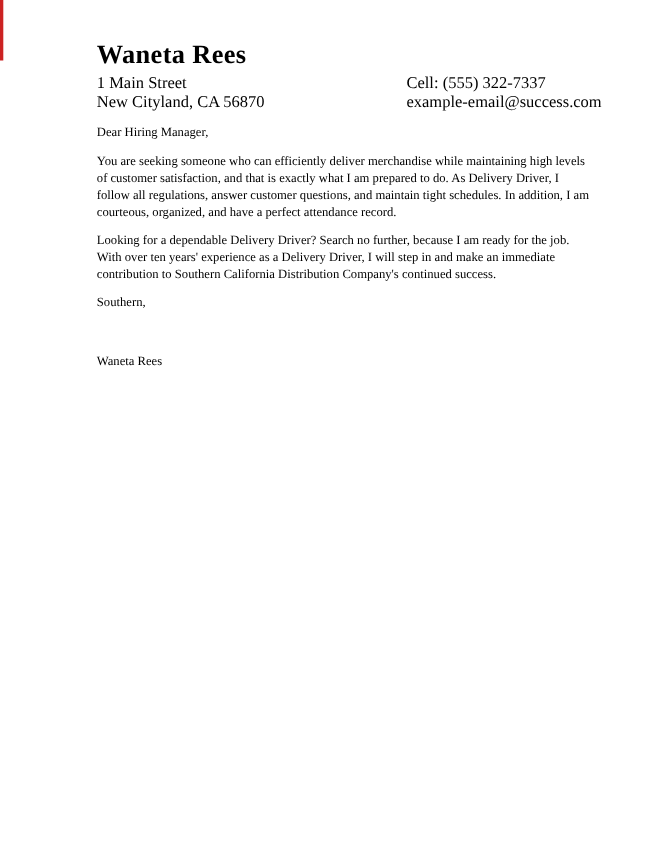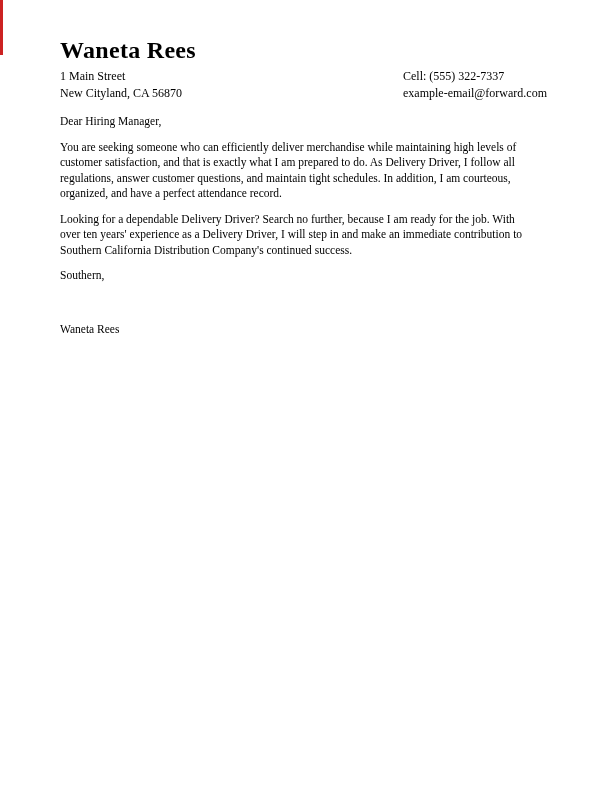--- a/index.html
+++ b/index.html
@@ -6,21 +6,21 @@
     margin: 0;
     padding: 0;
     background: #ffffff;
   }
   .page {
     position: relative;
     width: 607px;
     height: 785px;
     background: #ffffff;
     box-sizing: border-box;
-    padding: 36px 60px 0 60px;
+    padding: 36px 60px 0 88px;
     font-family: "Liberation Serif", serif;
     color: #000000;
     overflow: hidden;
   }
   .accent-bar {
     position: absolute;
     left: 0;
     top: 0;
     width: 3px;
     height: 55px;
@@ -30,21 +30,21 @@
     font-size: 24px;
     line-height: 29px;
     font-weight: bold;
     margin: 0 0 3px 0;
     letter-spacing: 0.3px;
   }
   .contact-row {
     display: flex;
     justify-content: space-between;
     align-items: flex-start;
-    font-size: 12px;
+    font-size: 15px;
     line-height: 17px;
   }
   .contact-right {
     text-align: left;
   }
   .letter-body p {
     font-size: 11.5px;
     line-height: 15.5px;
     margin: 10px 10px 0 0;
   }
@@ -64,21 +64,21 @@
   <header>
     <h1 class="sender-name">Waneta Rees</h1>
 
     <div class="contact-row">
       <div class="contact-left">
         <div>1 Main Street</div>
         <div>New Cityland, CA 56870</div>
       </div>
       <div class="contact-right">
         <div>Cell: (555) 322-7337</div>
-        <div>example-email@forward.com</div>
+        <div>example-email@success.com</div>
       </div>
     </div>
   </header>
 
   <main class="letter-body">
     <p class="salutation">Dear Hiring Manager,</p>
 
     <p>You are seeking someone who can efficiently deliver merchandise while maintaining high levels of customer satisfaction, and that is exactly what I am prepared to do. As Delivery Driver, I follow all regulations, answer customer questions, and maintain tight schedules. In addition, I am courteous, organized, and have a perfect attendance record.</p>
 
     <p>Looking for a dependable Delivery Driver? Search no further, because I am ready for the job. With over ten years' experience as a Delivery Driver, I will step in and make an immediate contribution to Southern California Distribution Company's continued success.</p>

